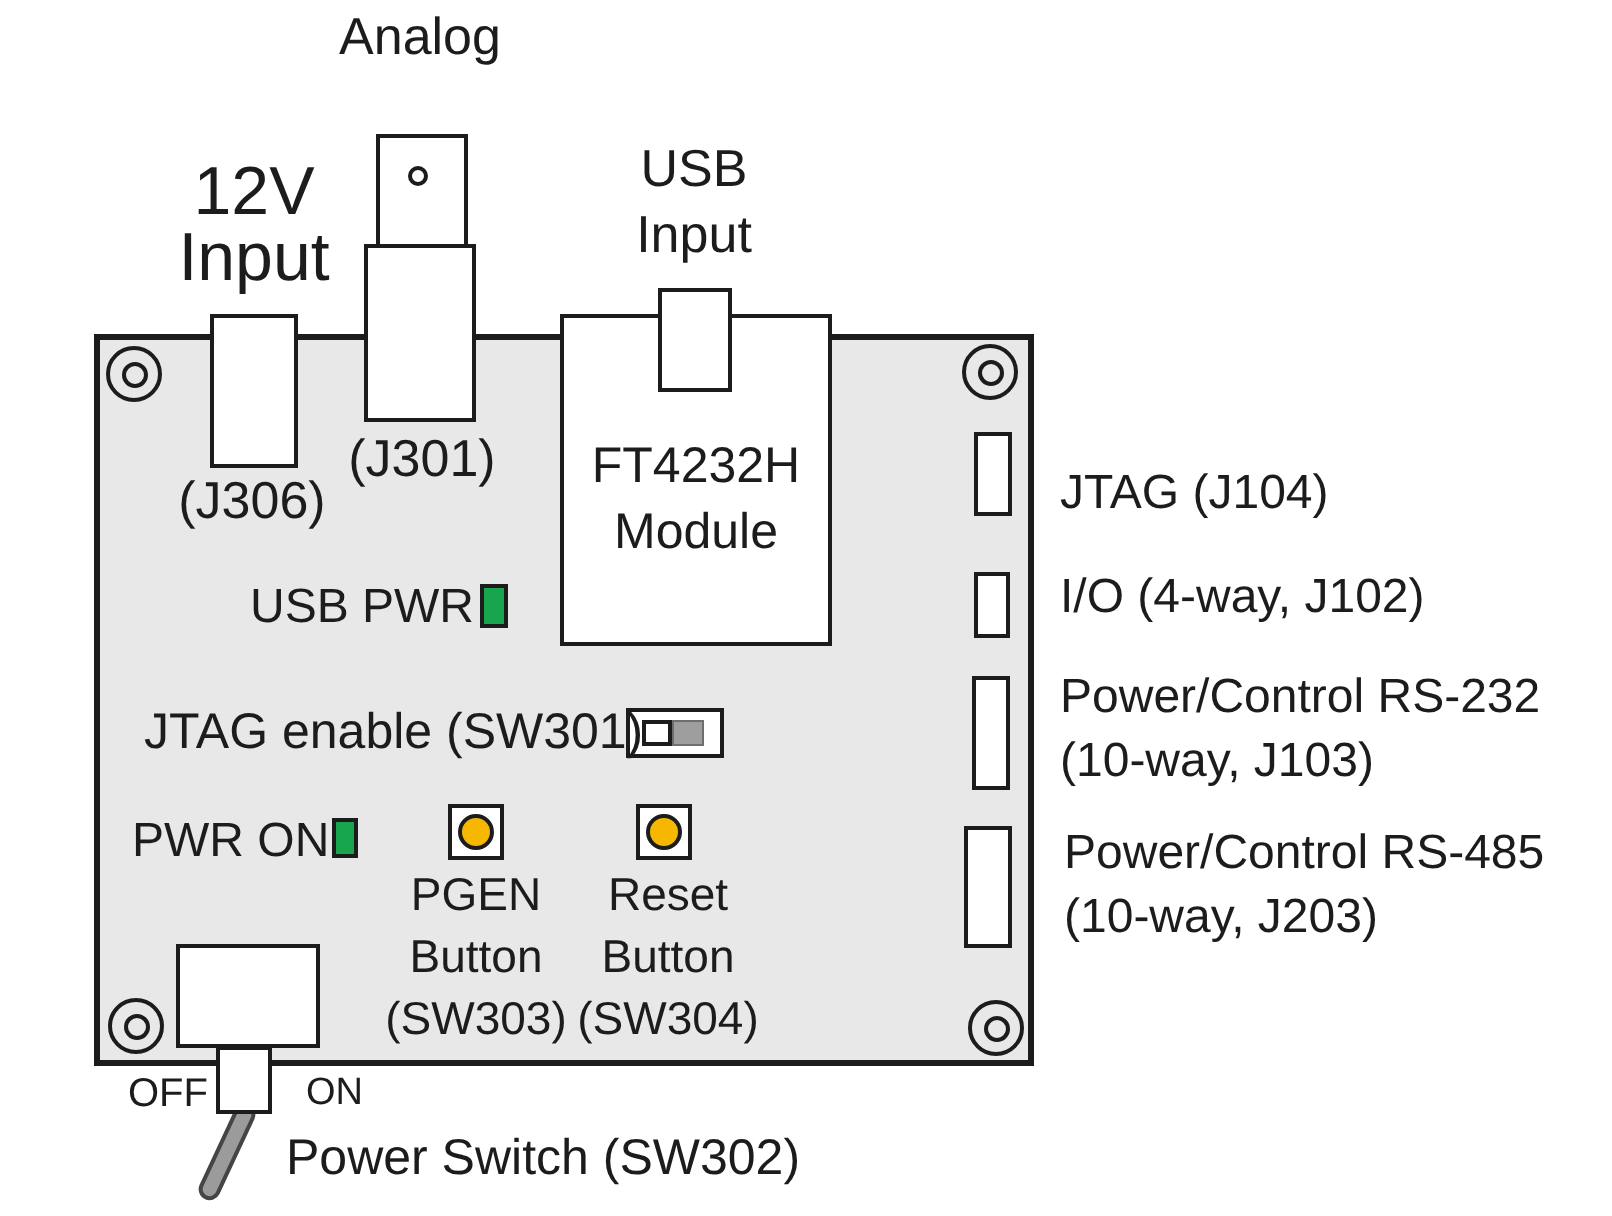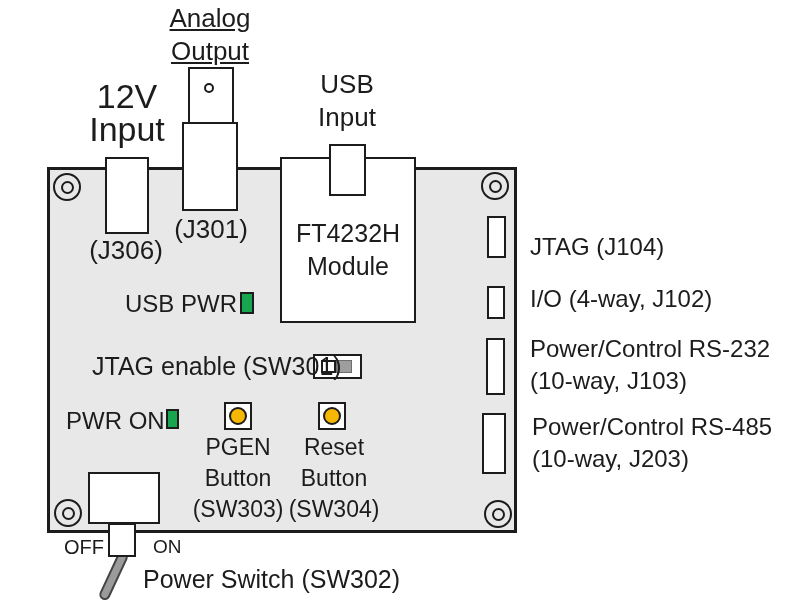--- a/index.html
+++ b/index.html
@@ -92,42 +92,41 @@
   <div class="cap"></div>
 </div>
 <div class="abs btn" style="left:318px;top:402px;width:28px;height:28px;">
   <div class="cap"></div>
 </div>
 
 <div class="abs" style="left:108px;top:550px;width:11px;height:52px;background:var(--lever);border:2px solid #454545;border-radius:6px;transform:rotate(25deg);z-index:1;"></div>
 <div class="abs conn" style="left:88px;top:472px;width:72px;height:52px;z-index:2;"></div>
 <div class="abs conn" style="left:108px;top:523px;width:28px;height:34px;z-index:2;"></div>
 
-<div class="t ctr" style="left:210px;top:2px;font-size:26px;line-height:33px;text-decoration:underline;">
+<div class="t ctr" style="left:210px;top:2px;font-size:26px;line-height:33px;">
   <div>Analog</div>
-  <div>Output</div>
 </div>
 <div class="t ctr" style="left:127px;top:80px;font-size:34px;line-height:33px;">
   <div>12V</div>
   <div>Input</div>
 </div>
 <div class="t ctr" style="left:347px;top:68px;font-size:26px;line-height:33px;">
   <div>USB</div>
   <div>Input</div>
 </div>
 <div class="t ctr" style="left:211px;top:214px;font-size:26px;">(J301)</div>
 <div class="t ctr" style="left:126px;top:235px;font-size:26px;">(J306)</div>
 
 <div class="t ctr" style="left:348px;top:217px;font-size:25px;line-height:33px;">
   <div>FT4232H</div>
   <div>Module</div>
 </div>
 
 <div class="t" style="left:125px;top:290px;font-size:24px;">USB PWR</div>
-<div class="t" style="left:72px;top:352px;font-size:25px;margin-left:20px;">JTAG enable (SW301)</div>
+<div class="t" style="left:72px;top:352px;font-size:25px;">JTAG enable (SW301)</div>
 <div class="t" style="left:66px;top:407px;font-size:24px;">PWR ON</div>
 
 <div class="t ctr" style="left:238px;top:432px;font-size:23px;line-height:31px;">
   <div>PGEN</div>
   <div>Button</div>
   <div>(SW303)</div>
 </div>
 <div class="t ctr" style="left:334px;top:432px;font-size:23px;line-height:31px;">
   <div>Reset</div>
   <div>Button</div>

